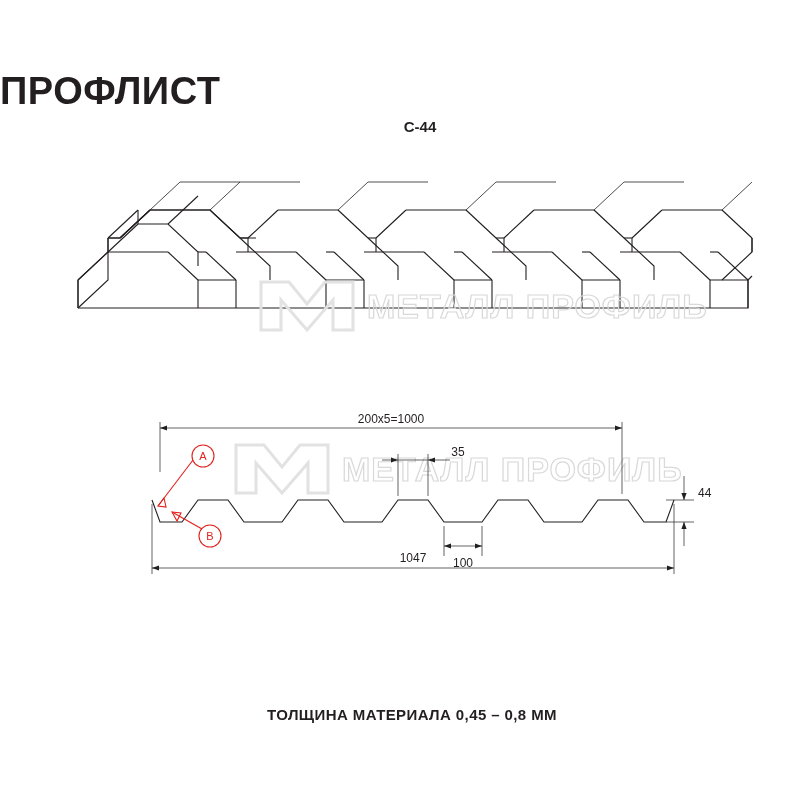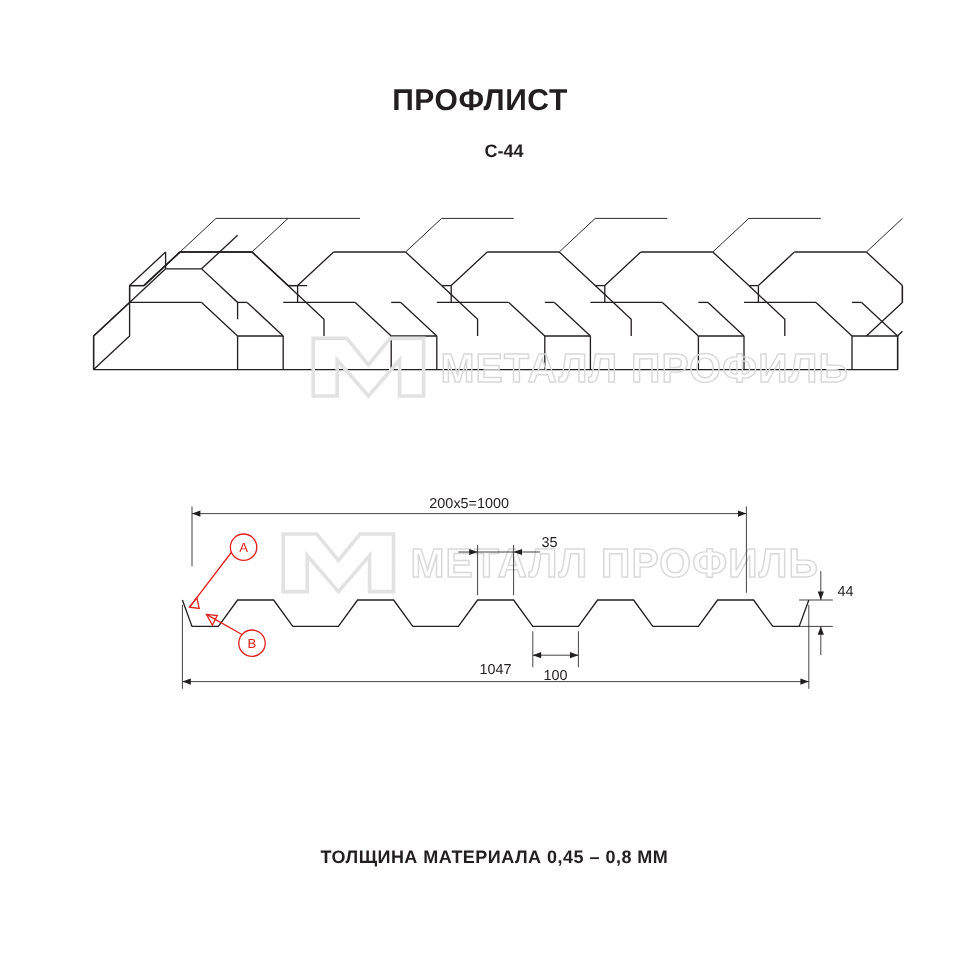--- a/index.html
+++ b/index.html
@@ -18,22 +18,21 @@
   .page {
     position: relative;
     width: 800px;
     height: 800px;
   }
   .title {
     position: absolute;
     top: 70px;
     left: 0;
     width: 800px;
-    text-align: center;
-    font-size: 25px;
+    font-size: 38px;
     font-weight: bold;
     letter-spacing: 0.5px;
   }
   .subtitle {
     position: absolute;
     top: 118px;
     left: 0;
     width: 800px;
     text-align: center;
     font-size: 15px;

